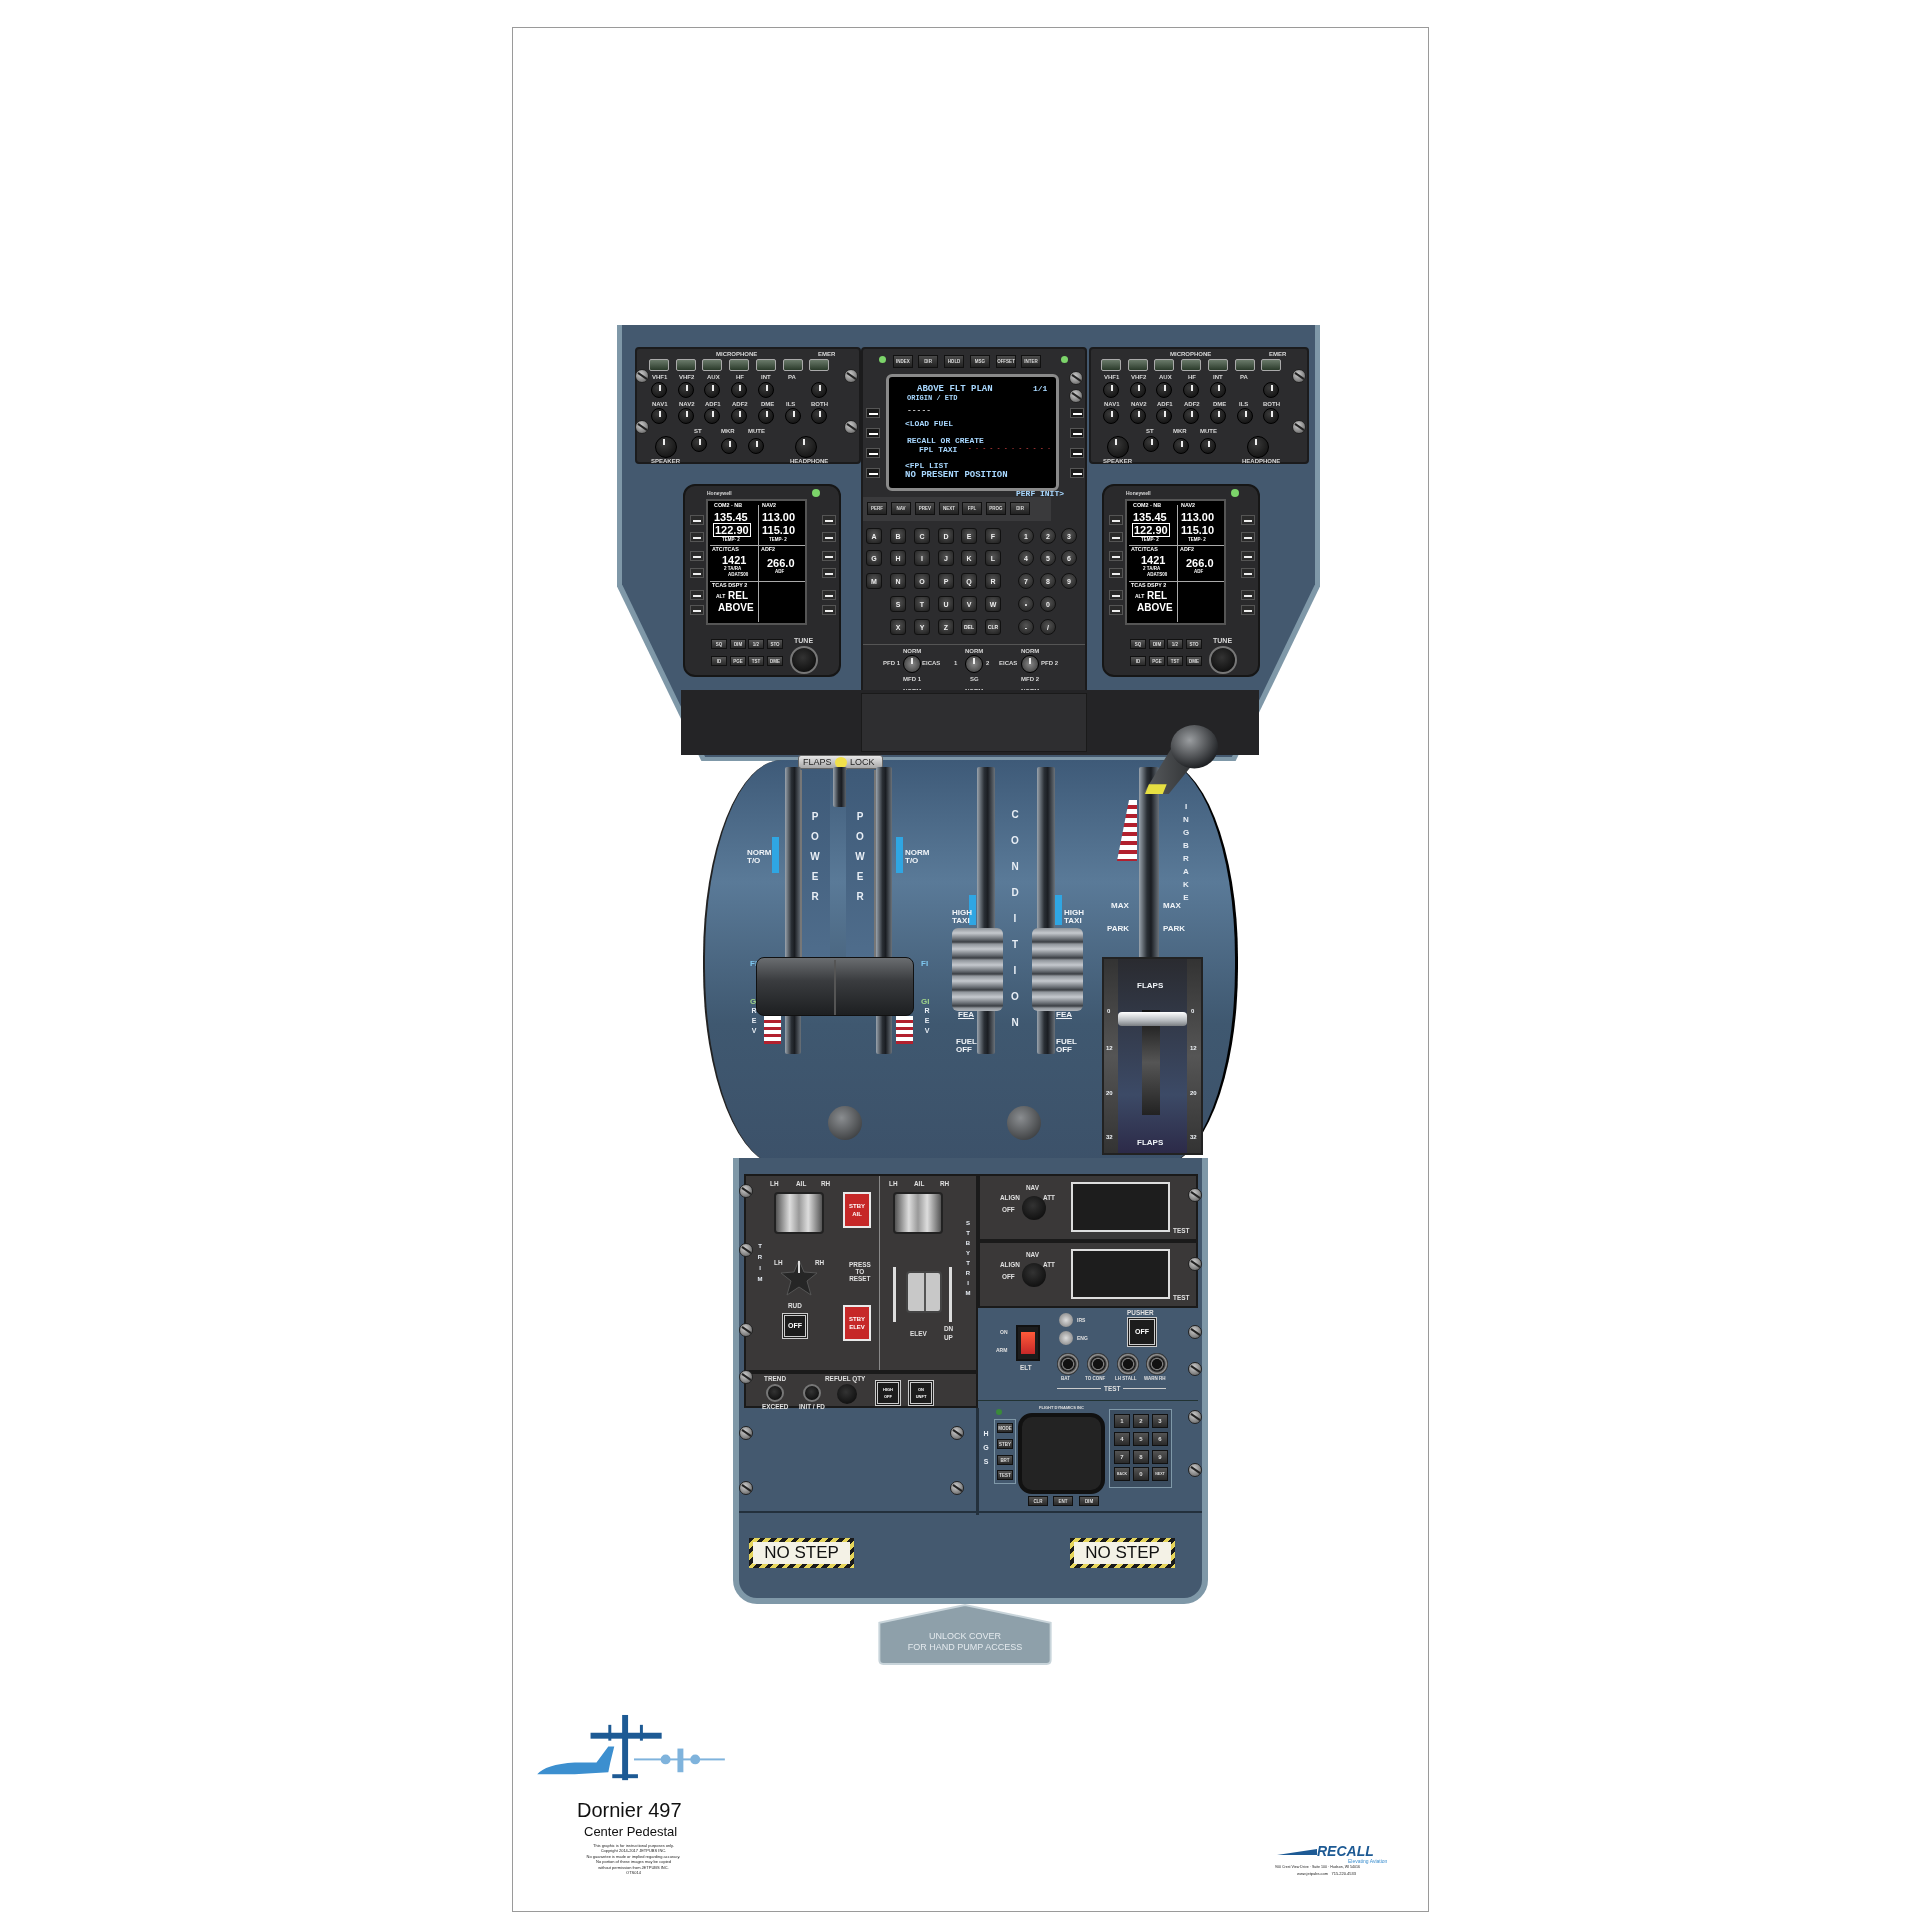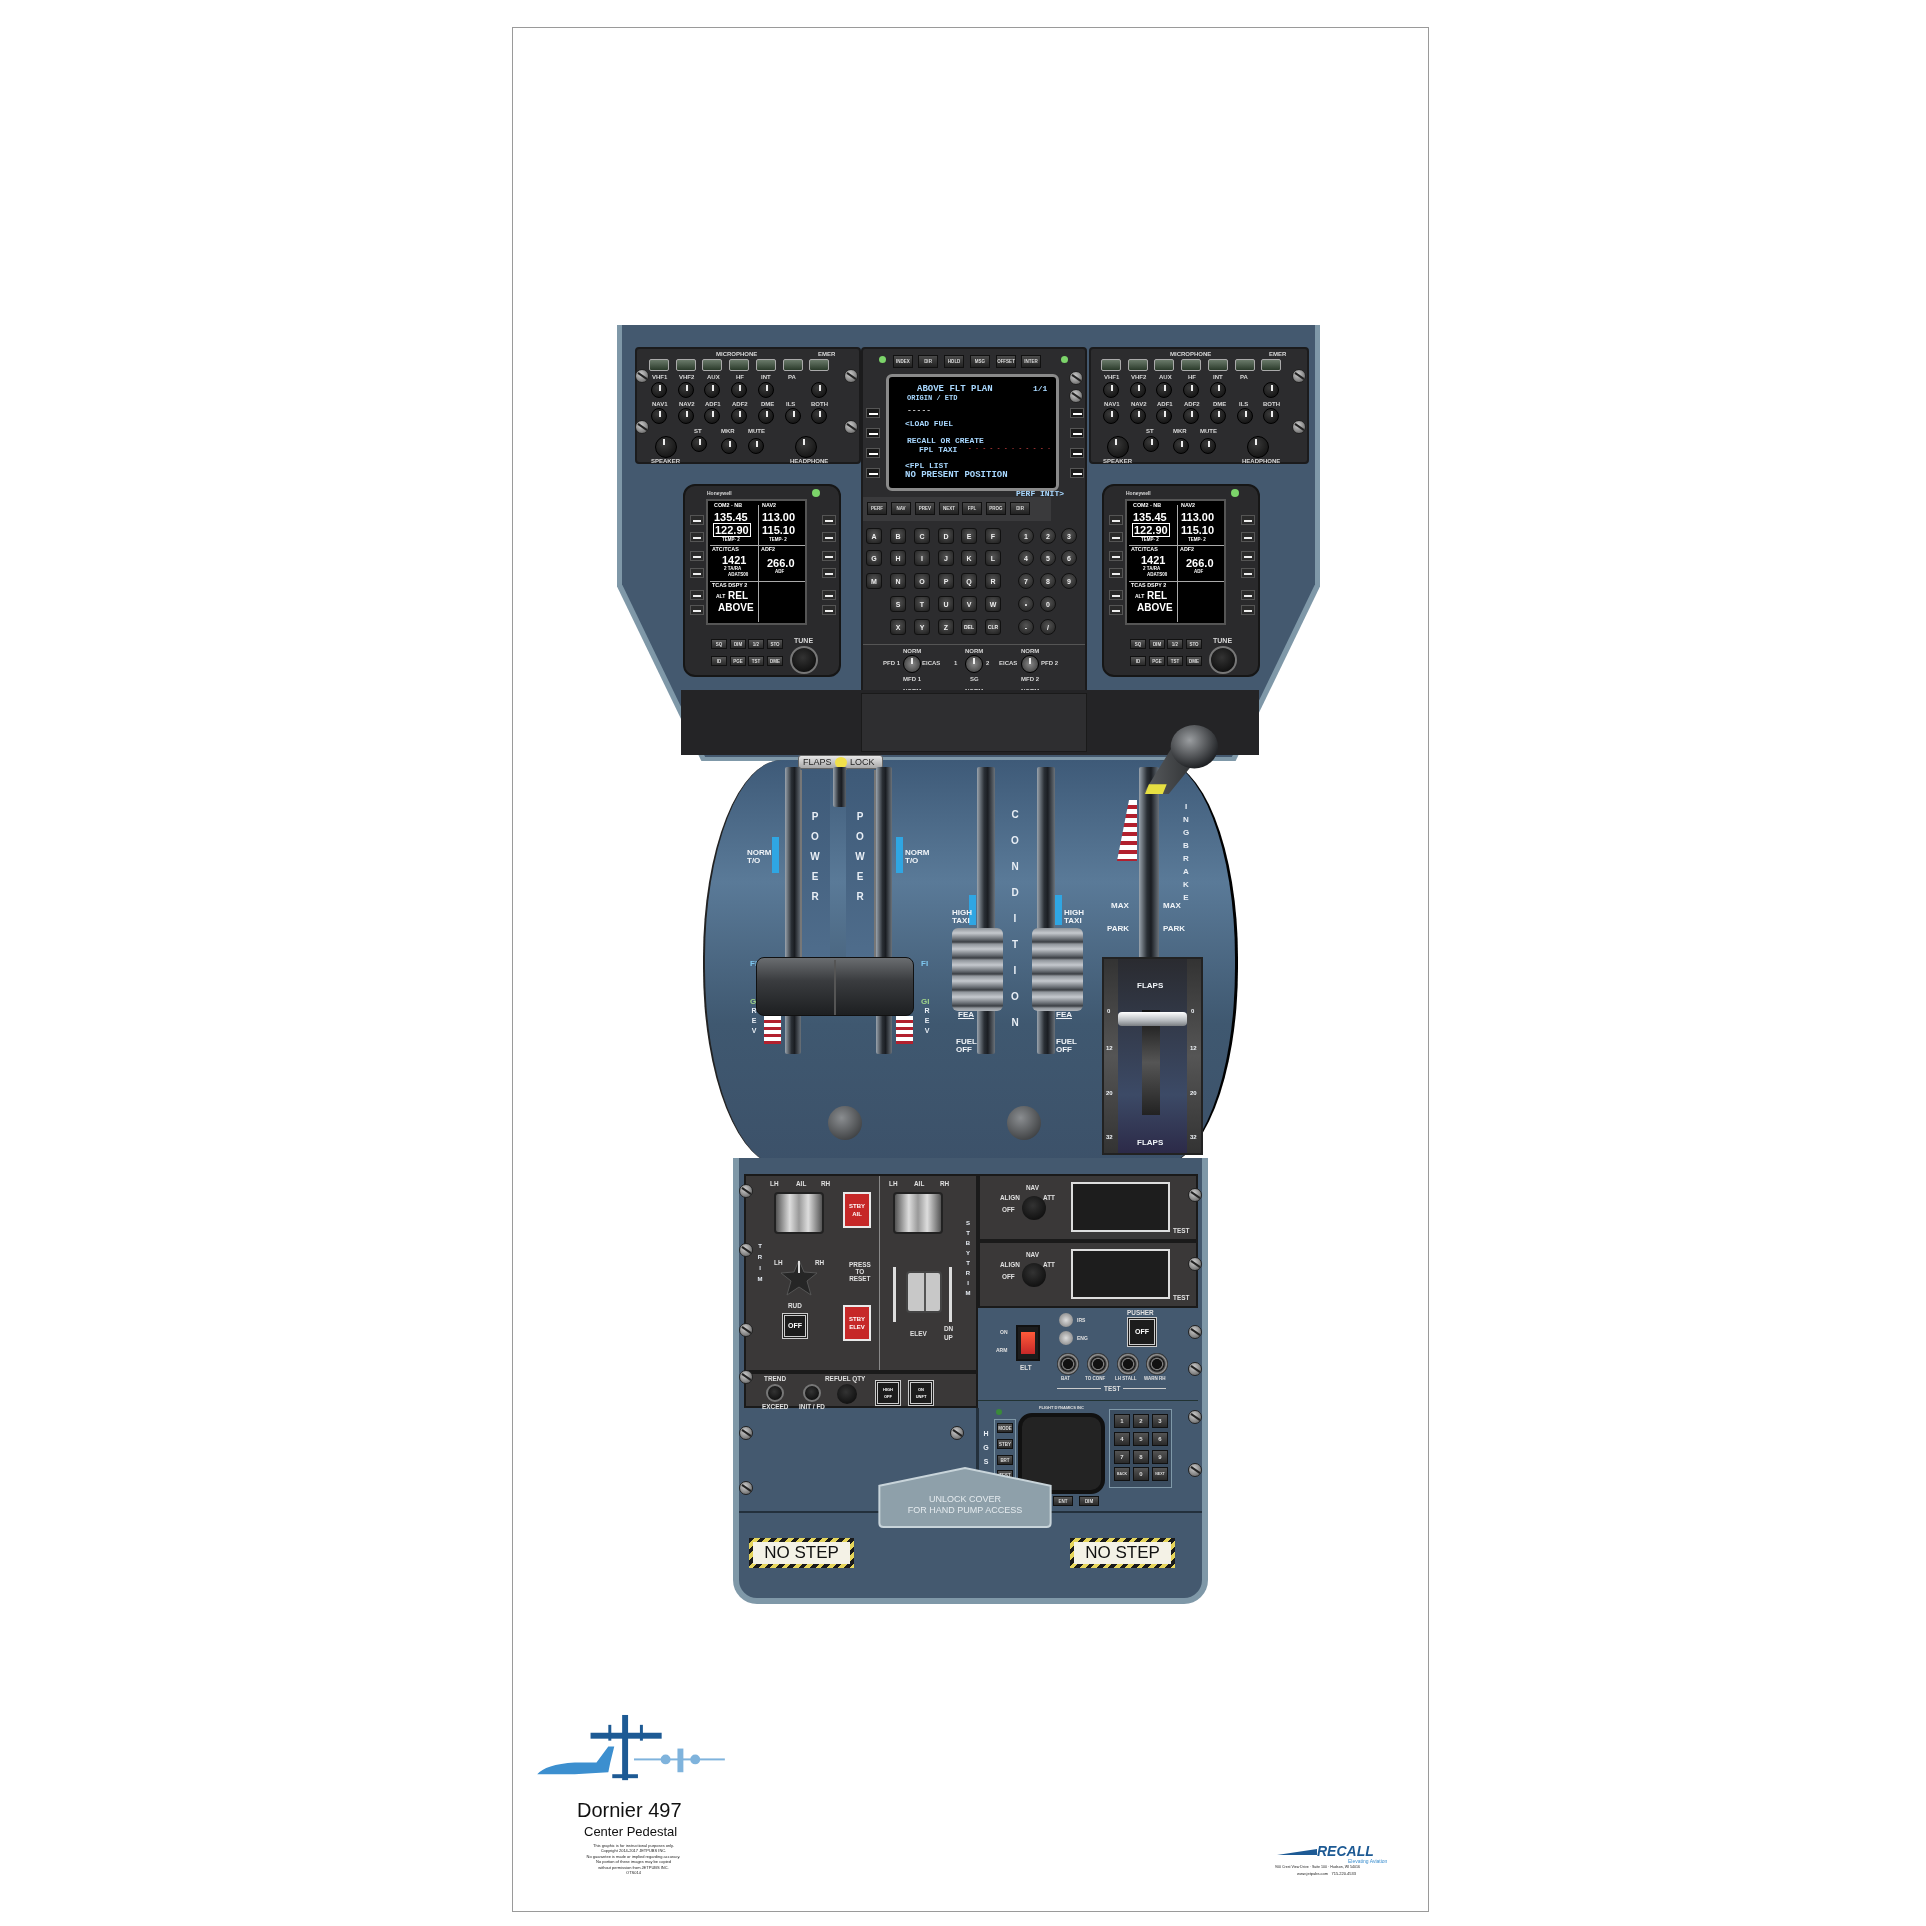--- a/index.html
+++ b/index.html
@@ -686,21 +686,21 @@
 <div class="screw" style="left:1188px;top:1362px;"></div>
 <div class="screw" style="left:1188px;top:1410px;"></div>
 <div class="screw" style="left:1188px;top:1463px;"></div>
 
 <div class="no-step" style="left:749px;top:1538px;">
     <span>NO STEP</span>
   </div>
 <div class="no-step" style="left:1070px;top:1538px;">
     <span>NO STEP</span>
   </div>
-<div class="abs" style="left:875px;top:1466px;width:180px;height:63px;">
+<div class="abs" style="left:875px;top:1603px;width:180px;height:63px;">
   <svg class="svg-abs" width="180" height="63" viewBox="0 0 182 64" style="left:0;top:0;">
     <path d="M4,20 L91,2 L178,20 L178,58 Q178,62 174,62 L8,62 Q4,62 4,58 Z" fill="#8ea0aa" stroke="#c8d4da" stroke-width="2"></path>
   </svg>
   <div class="abs" style="left:0;top:28px;width:180px;text-align:center;color:#e4eaee;font-size:9px;line-height:11px;">
     <div>UNLOCK COVER</div>
     <div>FOR HAND PUMP ACCESS</div>
   </div>
 </div>
 
 <div class="abs" style="left:535px;top:1713px;width:198px;height:79px;">

